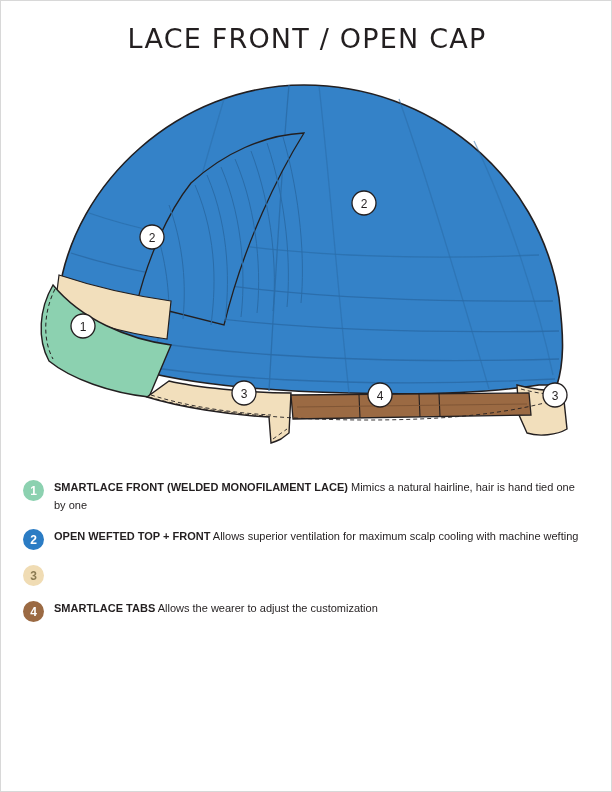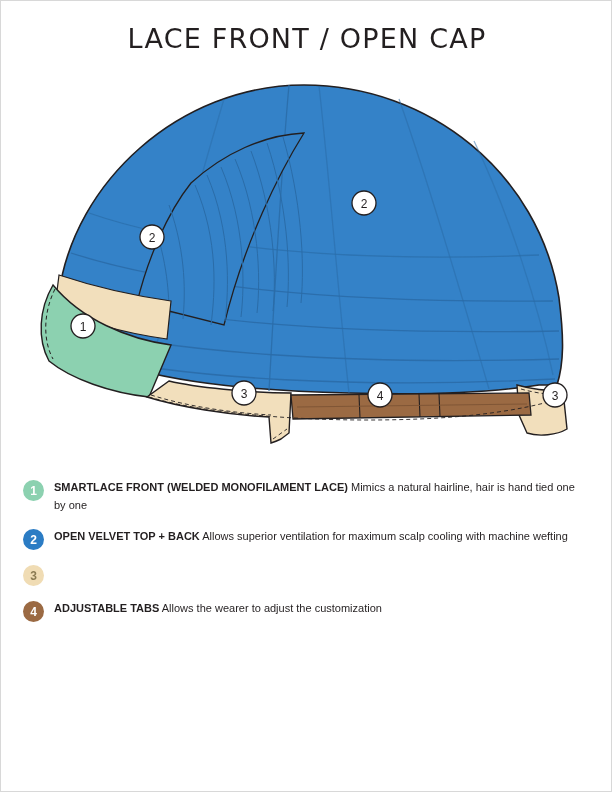--- a/index.html
+++ b/index.html
@@ -191,32 +191,32 @@
       <div class="badge" style="background:#8cd1b0">1</div>
       <div class="legend-text">
         <span class="lead">SMARTLACE FRONT (WELDED MONOFILAMENT LACE)</span>
         <span class="desc">Mimics a natural hairline, hair is hand tied one by one</span>
       </div>
     </div>
 
     <div class="legend-row">
       <div class="badge" style="background:#2b7cc4">2</div>
       <div class="legend-text">
-        <span class="lead">OPEN VELVET TOP + BACK</span>
+        <span class="lead">OPEN WEFTED TOP + FRONT</span>
         <span class="desc">Allows superior ventilation for maximum scalp cooling with machine wefting</span>
       </div>
     </div>
 
     <div class="legend-row">
       <div class="badge" style="background:#f0dcb4;color:#8a7a52">3</div>
     </div>
 
     <div class="legend-row">
       <div class="badge" style="background:#9b6a43">4</div>
       <div class="legend-text">
-        <span class="lead">ADJUSTABLE TABS</span>
+        <span class="lead">SMARTLACE TABS</span>
         <span class="desc">Allows the wearer to adjust the customization</span>
       </div>
     </div>
 
   </div>
 
 </div>
 
 </body></html>

